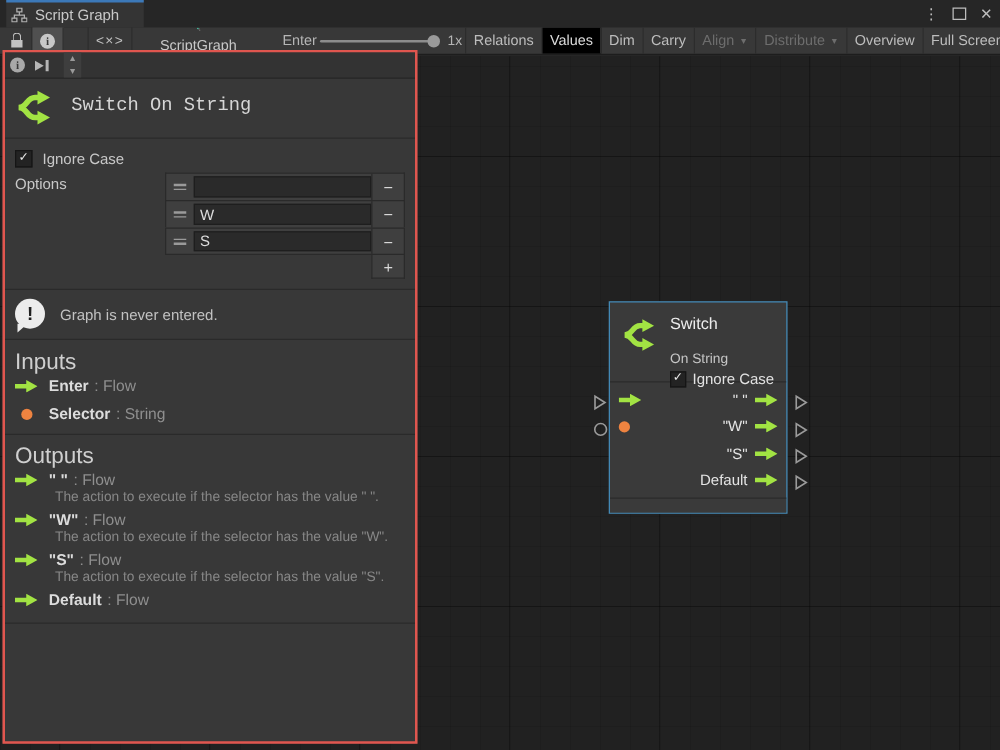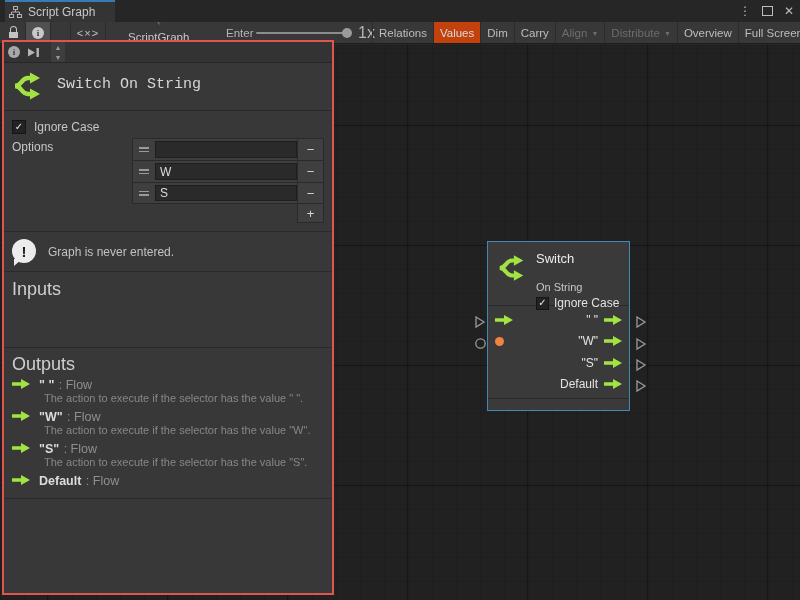--- a/index.html
+++ b/index.html
@@ -31,26 +31,26 @@
     border-bottom:none; border-radius:4px 4px 0 0; }
   .info-circle { width:12px; height:12px; border-radius:50%; background:#c8c8c8; color:#3a3a3a;
     font-size:9px; font-weight:bold; display:flex; align-items:center; justify-content:center;
     font-family:"Liberation Serif", serif; }
   .code-glyph { color:#c2c2c2; font-size:11px; letter-spacing:1px; }
   #graph-ref { position:absolute; left:128px; top:0; height:21px; display:flex; align-items:center; gap:6px; color:#c8c8c8;flex-direction:column; }
   #zoom-label { position:absolute; left:226px; top:0; height:21px; display:flex; align-items:center; color:#b5b5b5; }
   #zoom-slider { position:absolute; left:256px; top:0; width:96px; height:21px; }
   .slider-track { position:absolute; left:0; right:8px; top:10px; height:2px; background:#8d8d8d; border-radius:1px; }
   .slider-handle { position:absolute; right:0; top:5.5px; width:10px; height:10px; border-radius:50%; background:#9a9a9a; }
-  #zoom-value { position:absolute; left:358px; top:0; height:21px; display:flex; align-items:center; color:#b5b5b5; font-size:16px; }
+  #zoom-value { position:absolute; left:358px; top:0; height:21px; display:flex; align-items:center; color:#b5b5b5; font-size:11px; }
   #tb-right { position:absolute; left:372px; right:0; top:0; height:21px; display:flex; white-space:nowrap; overflow:hidden; }
   .tbr-btn { height:21px; display:flex; align-items:center; padding:0 6px; gap:4px;
     border-right:1px solid #2c2c2c; flex:0 0 auto; }
   .tbr-btn:first-child { border-left:1px solid #2c2c2c; }
-  .tbr-btn.sel { background:#c2410c; color:#dcdcdc; }
+  .tbr-btn.sel { background:#000000; color:#dcdcdc; }
   .tbr-btn.dis { color:#6d6d6d; }
   .dd-arrow { font-size:7px; line-height:1; margin-top:1px; }
 
   
   #canvas { position:absolute; top:45px; left:0; right:0; bottom:0; background-color:#212121;
     background-image:
       repeating-linear-gradient(to right, transparent 0 47px, rgba(0,0,0,0.30) 47px 48px, transparent 48px 120px),
       repeating-linear-gradient(to bottom, transparent 0 80px, rgba(0,0,0,0.30) 80px 81px, transparent 81px 120px),
       repeating-linear-gradient(to right, rgba(0,0,0,0.10) 0 1px, transparent 1px 24px),
       repeating-linear-gradient(to bottom, transparent 0 8px, rgba(0,0,0,0.10) 8px 9px, transparent 9px 24px); }
@@ -353,20 +353,36 @@
 
       <div class="warning-strip">
         <span class="bubble">
           <span class="bubble-circle">!</span>
           <span class="bubble-tail"></span>
         </span>
         <span>Graph is never entered.</span>
       </div>
 
       <div class="sec-heading" style="top:237px">Inputs</div>
+      <div class="p-row" style="top:258px">
+        <span class="p-icon-slot">
+            <svg class="farrow green" width="18" height="10" viewBox="0 0 18 10">
+          <path d="M0 3.2h9V0l9 5-9 5V6.8H0z" fill="currentColor"></path>
+            </svg>
+          </span>
+        <span><span class="p-name">Enter</span>
+        <span class="p-type">: Flow</span></span>
+      </div>
+      <div class="p-row" style="top:280px">
+        <span class="p-icon-slot">
+            <span class="dot-string"></span>
+          </span>
+        <span><span class="p-name">Selector</span>
+        <span class="p-type">: String</span></span>
+      </div>
 
       <div class="divider" style="top:305px"></div>
       <div class="sec-heading" style="top:312px">Outputs</div>
 
       <div class="p-row" style="top:333px">
         <span class="p-icon-slot">
             <svg class="farrow green" width="18" height="10" viewBox="0 0 18 10">
           <path d="M0 3.2h9V0l9 5-9 5V6.8H0z" fill="currentColor"></path>
             </svg>
           </span>

